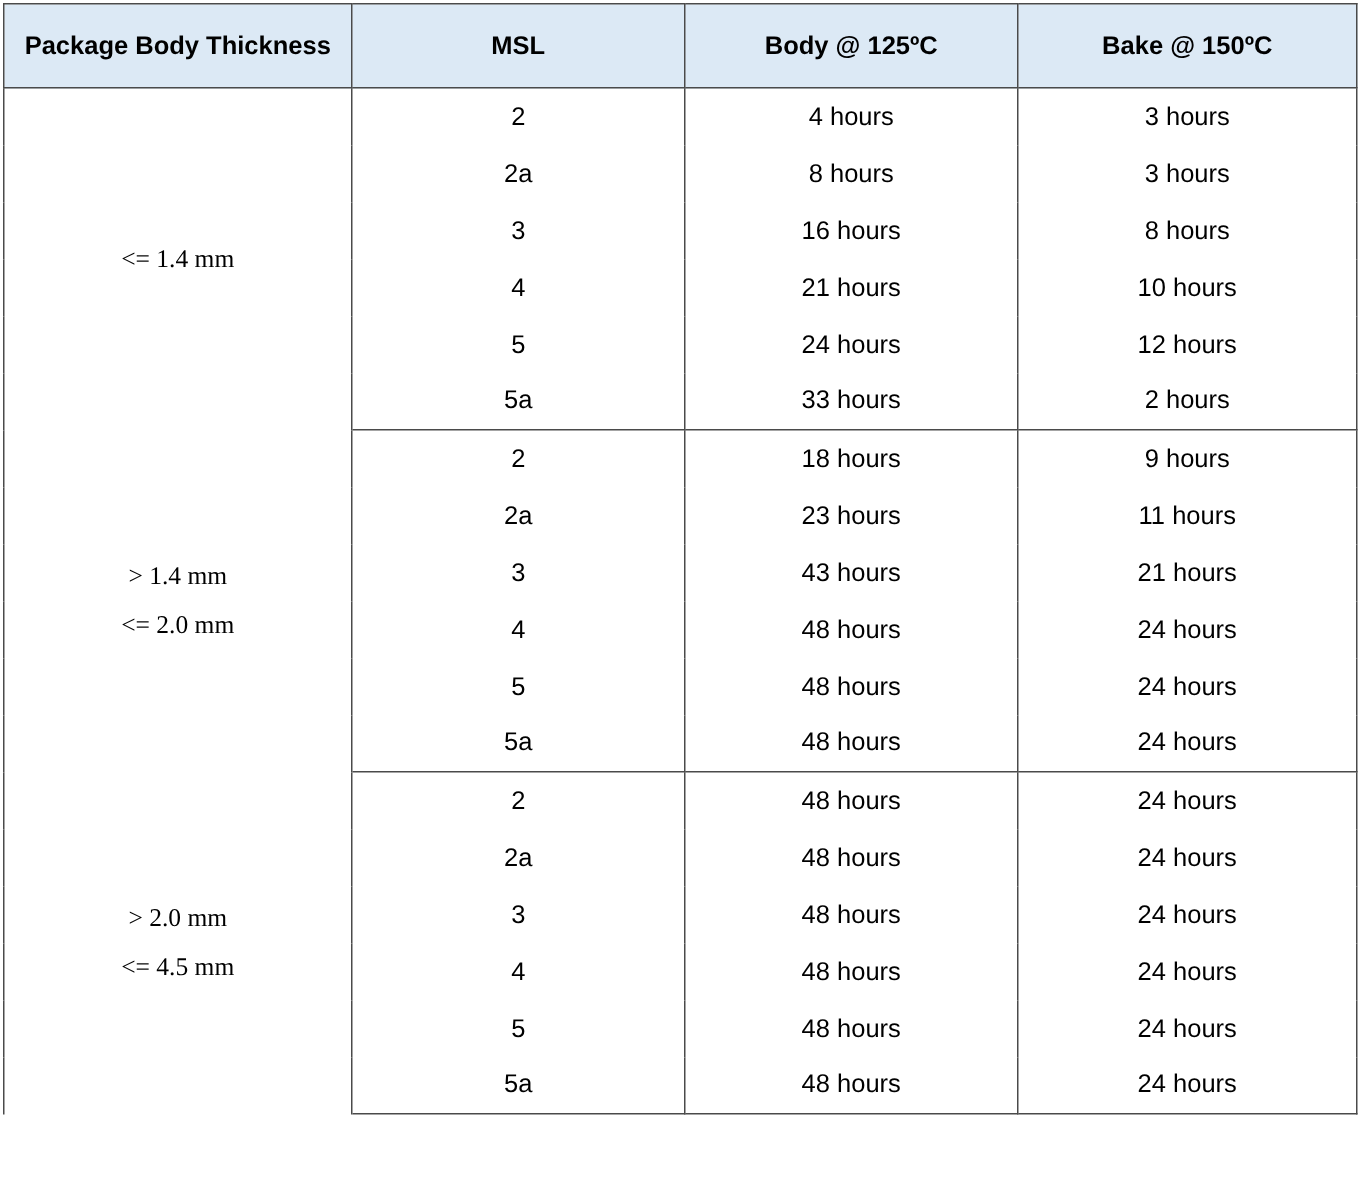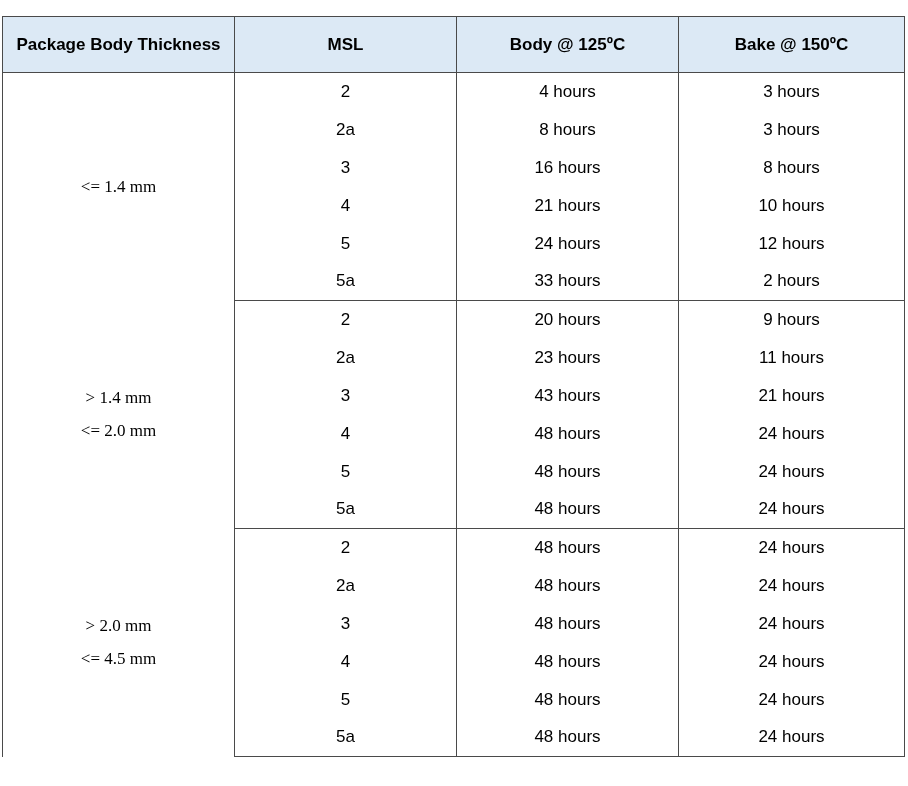--- a/index.html
+++ b/index.html
@@ -10,21 +10,21 @@
   body {
     width: 908px;
     height: 786px;
     font-family: "Liberation Sans", sans-serif;
     color: #000000;
     overflow: hidden;
   }
   #bake-table {
     border-collapse: collapse;
     width: 880px;
-    margin: 16px 0 0 2px;
+    margin: 2px 0 0 2px;
     table-layout: fixed;
   }
   #bake-table col.c-thickness { width: 232px; }
   #bake-table col.c-msl { width: 222px; }
   #bake-table col.c-b125 { width: 222px; }
   #bake-table col.c-b150 { width: 226px; }
 
   #bake-table th {
     background: #dce9f5;
     border: 1px solid #4a4a4a;
@@ -109,21 +109,21 @@
         <td>5a</td>
         <td>33 hours</td>
         <td>2 hours</td>
       </tr>
       <tr>
         <td class="thickness-cell" rowspan="6">
           <span class="thickness-line">&gt; 1.4 mm</span>
           <span class="thickness-line">&lt;= 2.0 mm</span>
         </td>
         <td>2</td>
-        <td>20 hours</td>
+        <td>18 hours</td>
         <td>9 hours</td>
       </tr>
       <tr>
         <td>2a</td>
         <td>23 hours</td>
         <td>11 hours</td>
       </tr>
       <tr>
         <td>3</td>
         <td>43 hours</td>

